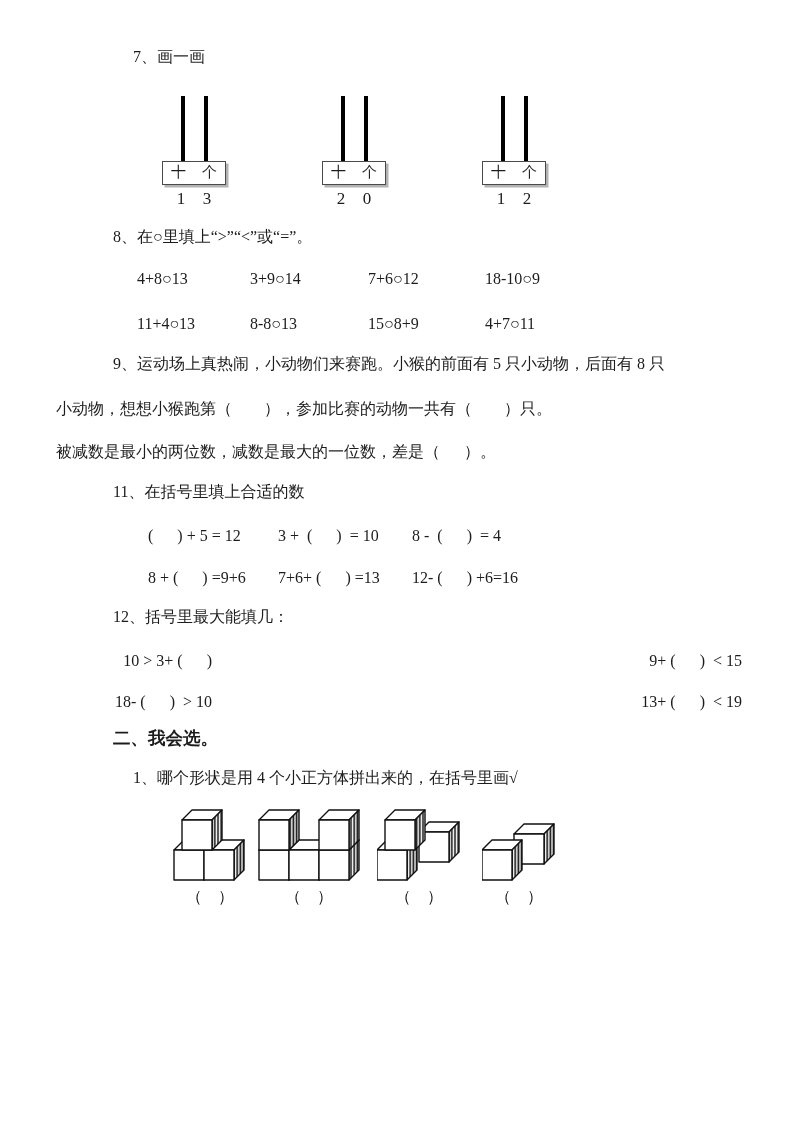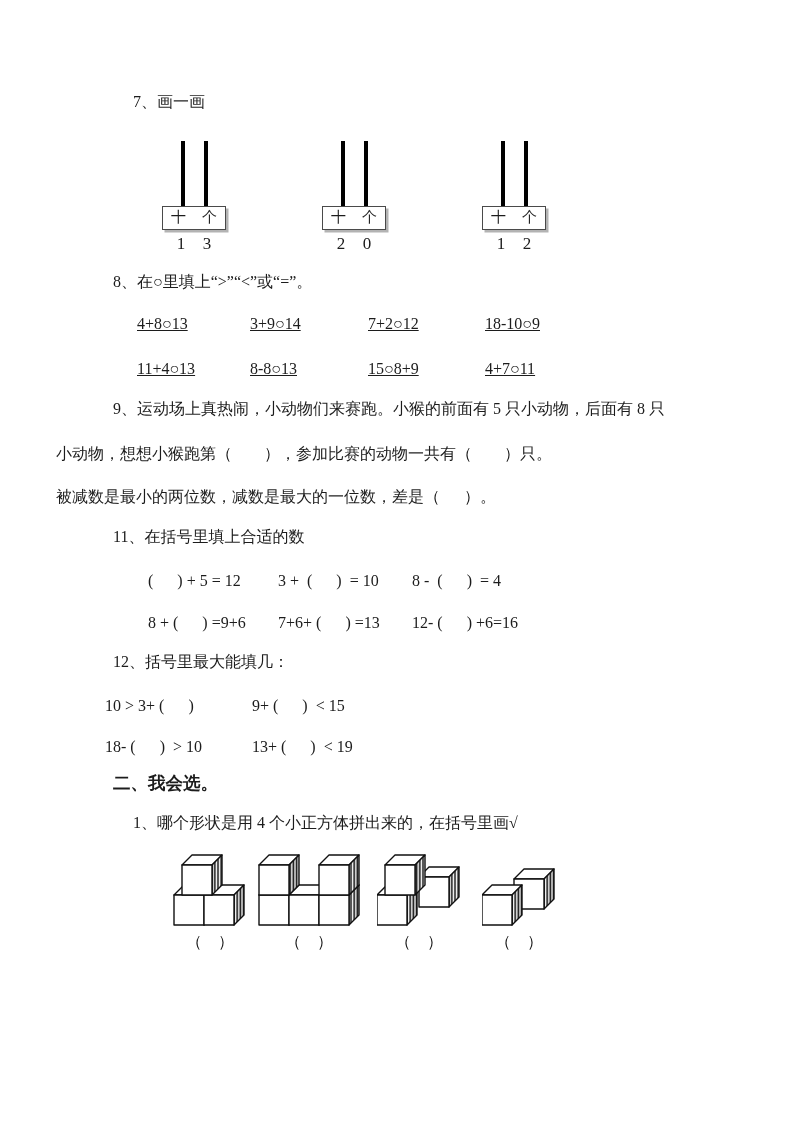--- a/index.html
+++ b/index.html
@@ -1,21 +1,21 @@
 <!DOCTYPE html>
 <html><head>
 <meta charset="utf-8">
 <style>
   html,body { margin:0; padding:0; background:#ffffff; }
   .page {
     position:relative;
     width:742px; height:1122px;
     background:#ffffff;
     box-sizing:border-box;
-    padding-top:91px;
+    padding-top:46px;
     overflow:hidden;
     font-family:"Liberation Serif","DejaVu Serif",serif;
     color:#1c1c1c;
   }
   .line { font-size:16px; line-height:22px; white-space:pre; }
   .ind-a { margin-left:113px; }   
   .ind-b { margin-left:133px; }   
   .ind-c { margin-left:56px; }   
 
   
@@ -27,23 +27,23 @@
     display:flex; justify-content:space-around;
     border:1px solid #4a4a4a; box-shadow:2.5px 2.5px 0 #b3b3b3;
     height:22px; font-size:15px; line-height:21px; background:#fff;
     position:relative; margin-top:-3px;
   }
   .pv-nums { display:flex; justify-content:space-around; font-size:17px; margin-top:4px; padding:0 6px; }
 
   
   .grid { display:grid; font-size:16px; line-height:22px; }
   .grid span { white-space:pre; }
-  .q8-grid  { grid-template-columns:113px 118px 117px auto; margin-left:137px;text-decoration:underline; }
+  .q8-grid  { grid-template-columns:113px 118px 117px auto; margin-left:137px; }
   .q11-grid { grid-template-columns:130px 134px auto; margin-left:148px; }
-  .q12-grid { grid-template-columns:147px auto; margin-left:105px; }
+  .q12-grid { grid-template-columns:147px auto; margin-left:65px;text-align:right; }
   .mt20 { margin-top:20px; } .mt23 { margin-top:23px; } .mt18 { margin-top:18px; }
   .mt16 { margin-top:16px; } .mt21 { margin-top:21px; } .mt22 { margin-top:22px; }
   .mt17 { margin-top:17px; } .mt19 { margin-top:19px; }
 
   .part2-header {
     margin:13px 0 0 113px;
     font-family:"Liberation Sans","DejaVu Sans",sans-serif;
     font-weight:bold; font-size:17.5px; line-height:24px; white-space:pre;
   }
 
@@ -104,21 +104,21 @@
         <span>1</span>
         <span>2</span>
       </div>
     </div>
   </div>
 
   <div class="line ind-a mt17">8、在○里填上“&gt;”“&lt;”或“=”。</div>
   <div class="grid q8-grid mt20">
     <span>4+8○13</span>
     <span>3+9○14</span>
-    <span>7+2○12</span>
+    <span>7+6○12</span>
     <span>18-10○9</span>
   </div>
   <div class="grid q8-grid mt23">
     <span>11+4○13</span>
     <span>8-8○13</span>
     <span>15○8+9</span>
     <span>4+7○11</span>
   </div>
 
   <div class="line ind-a mt18">9、运动场上真热闹，小动物们来赛跑。小猴的前面有 5 只小动物，后面有 8 只</div>

